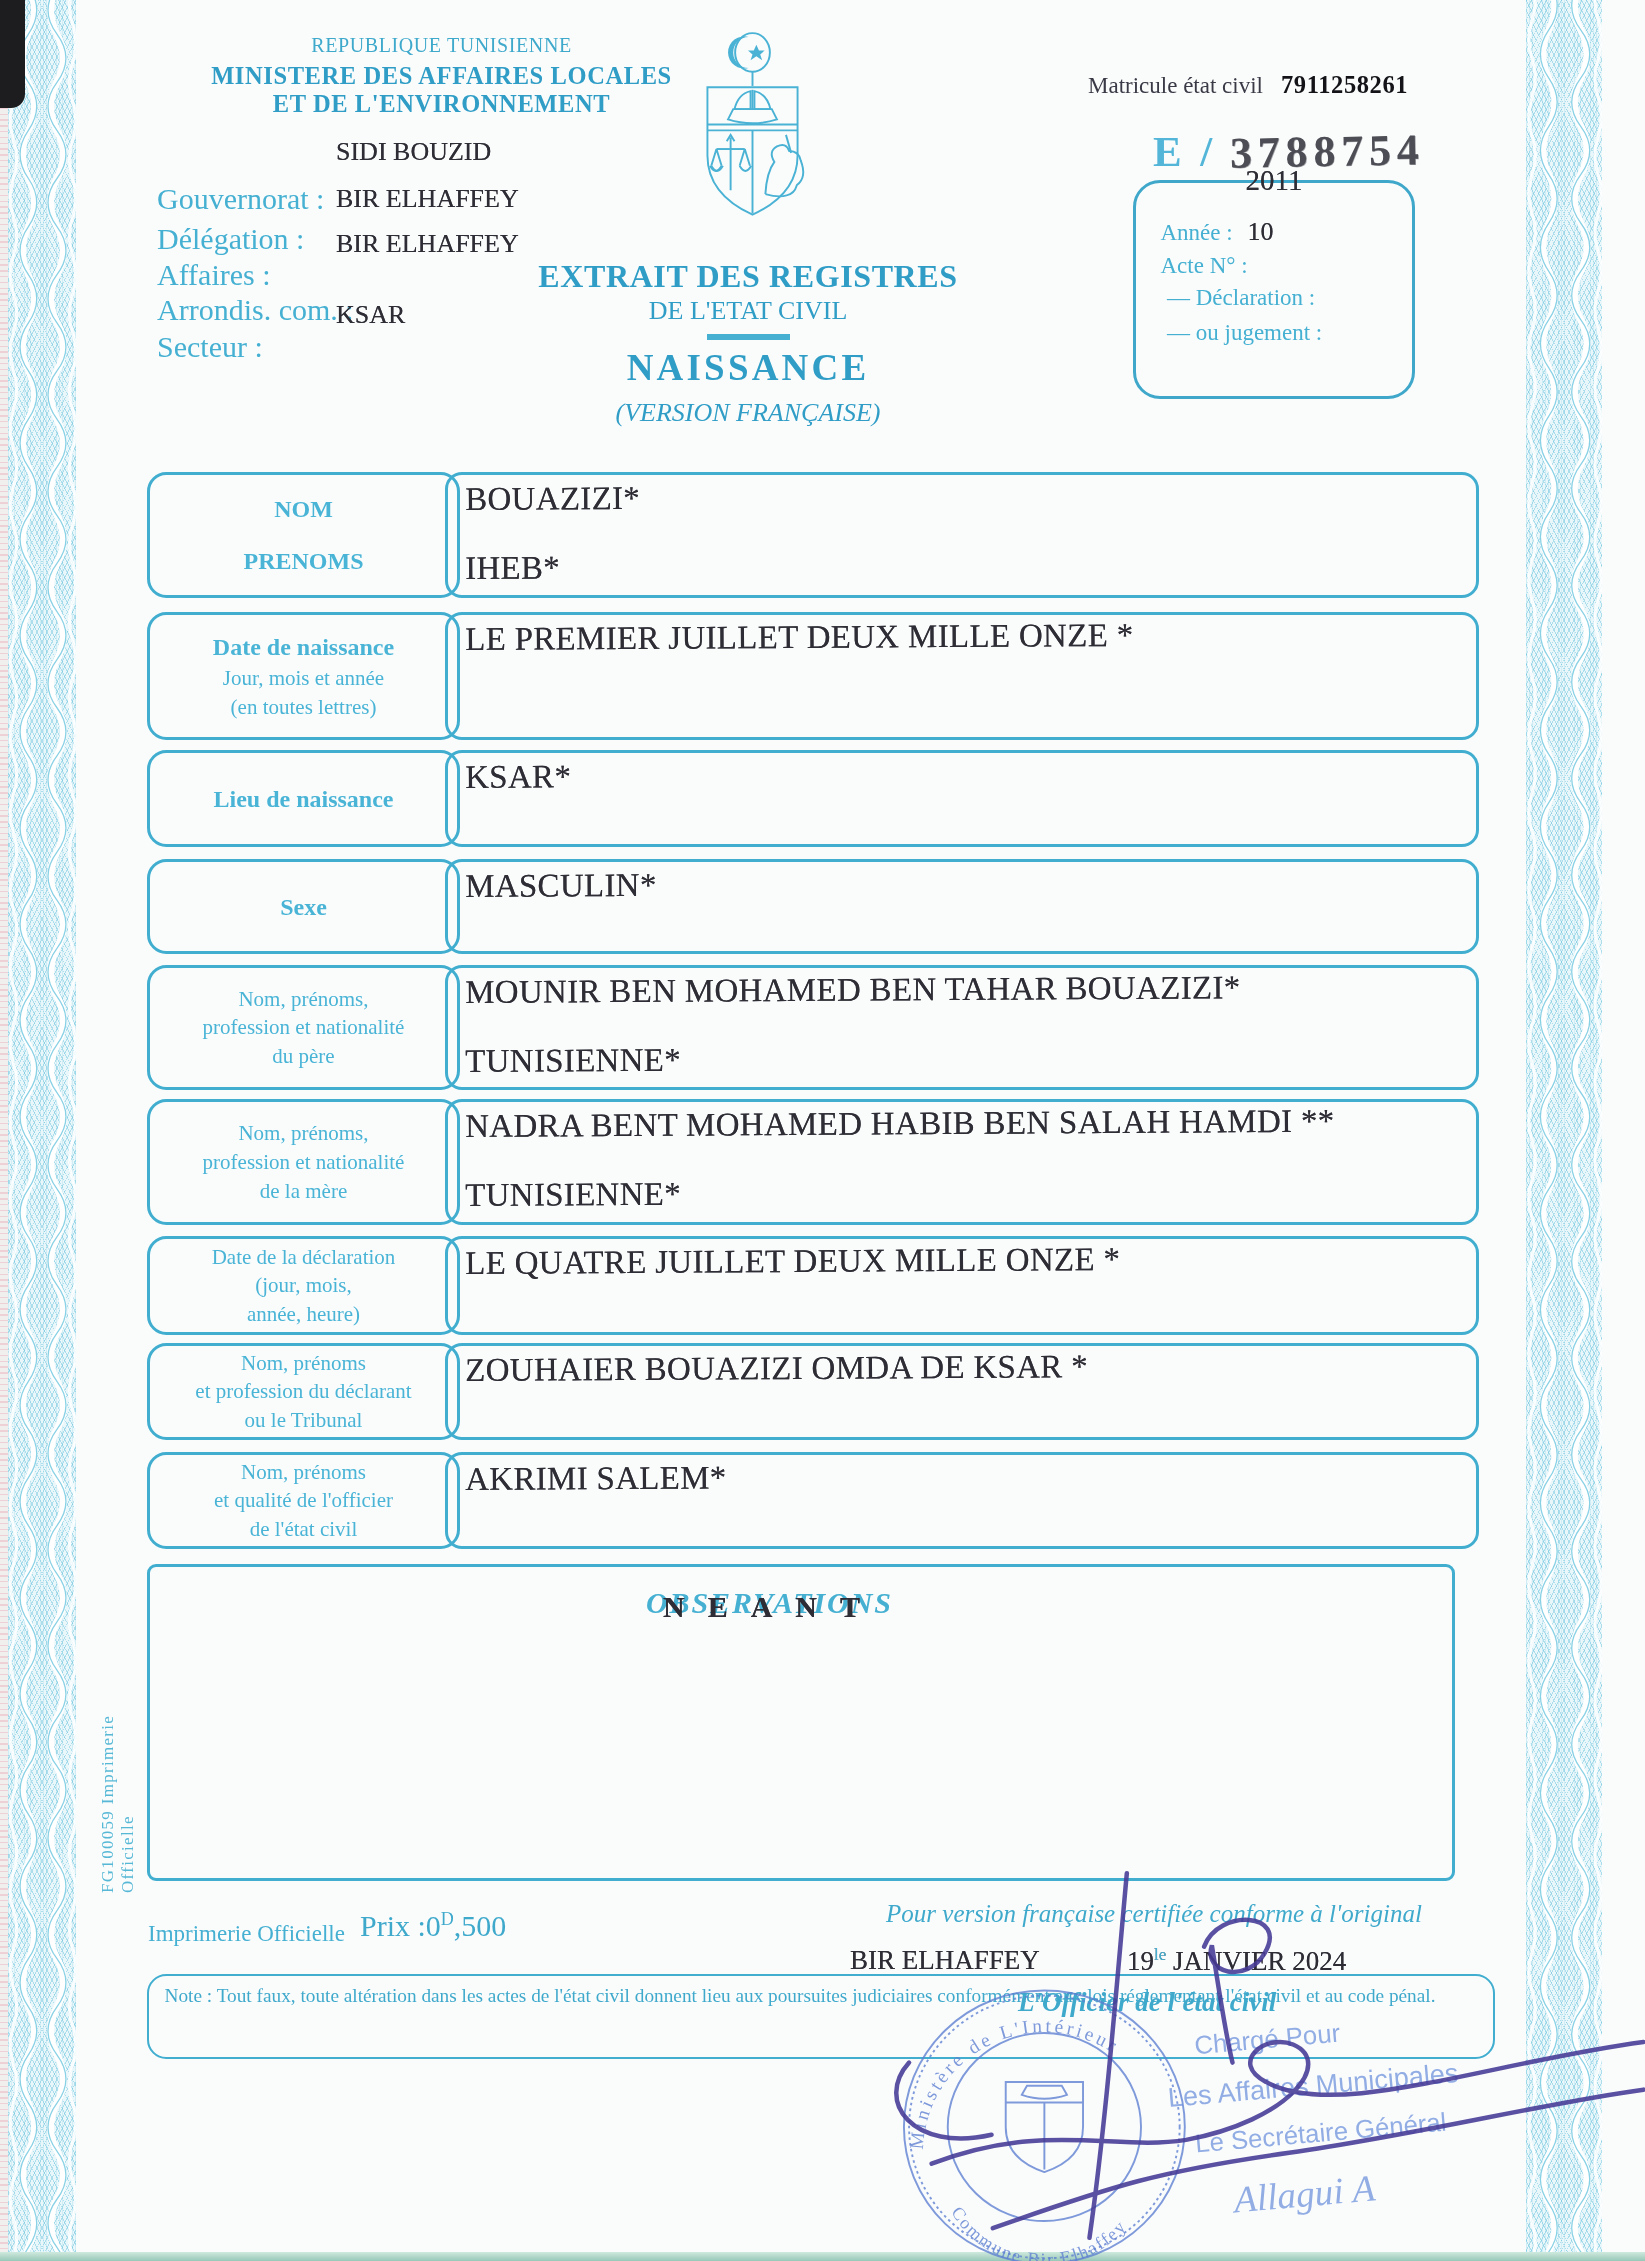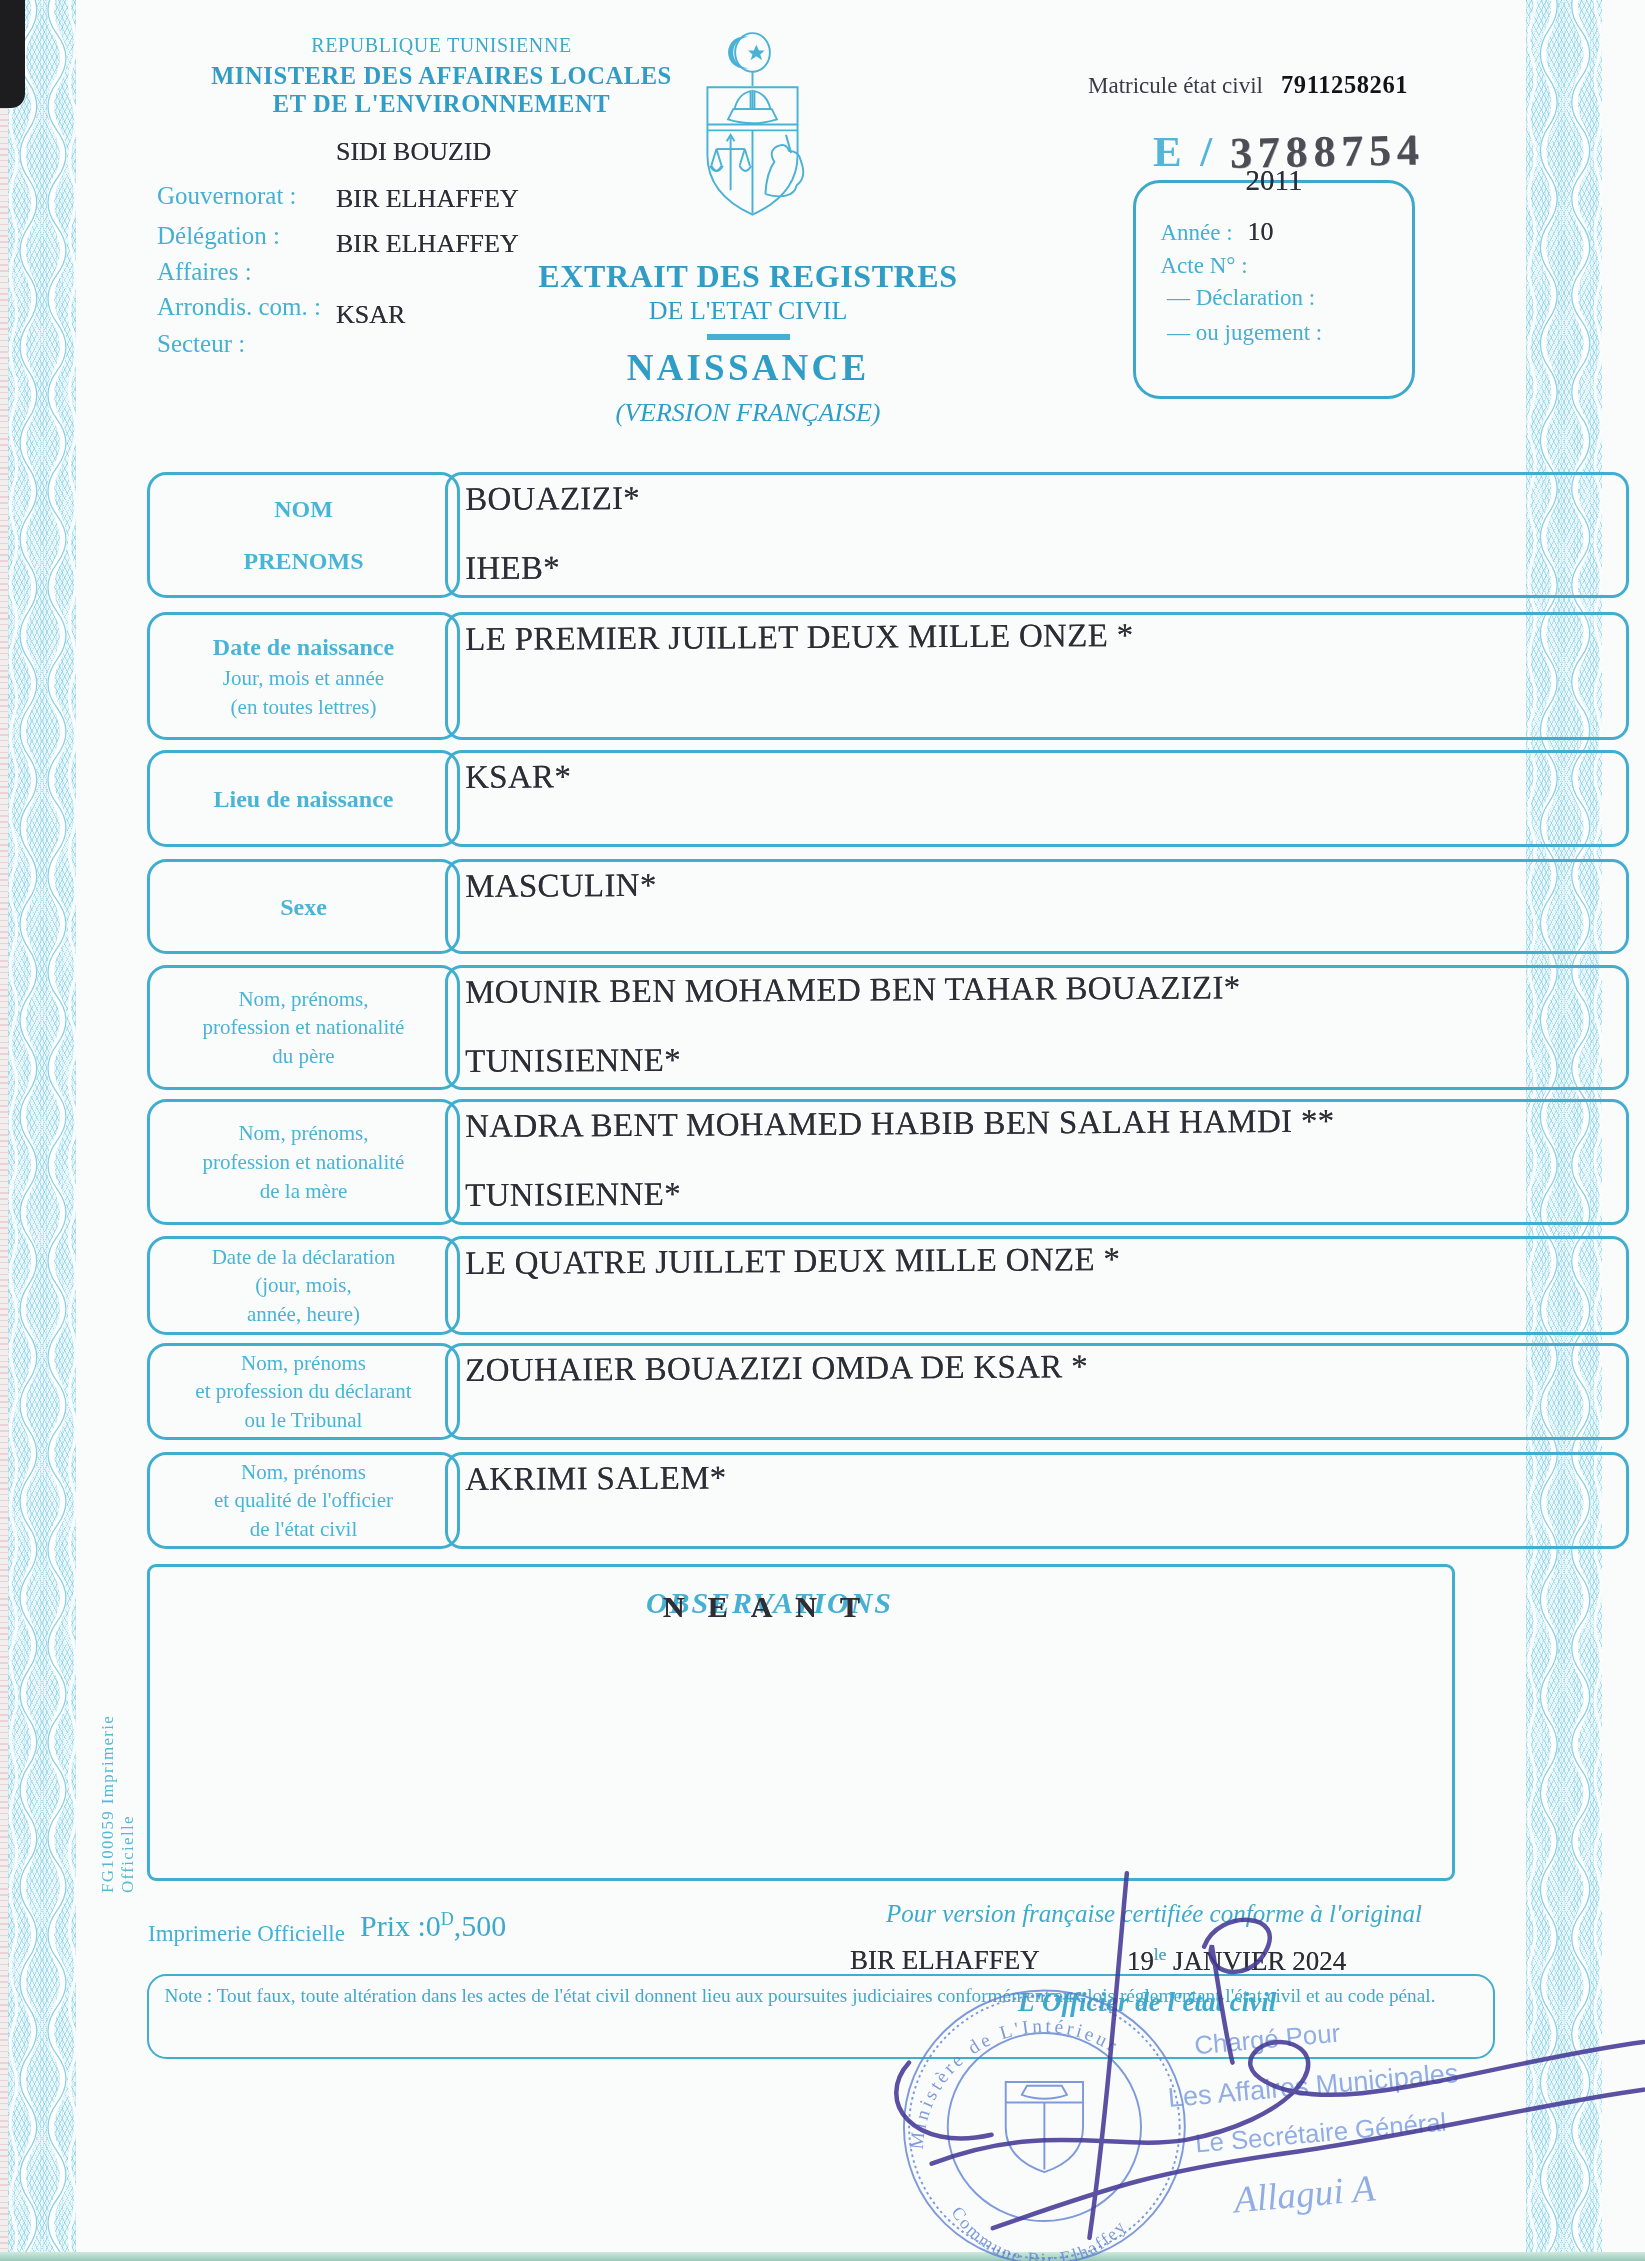--- a/index.html
+++ b/index.html
@@ -19,21 +19,21 @@
           repeating-linear-gradient(-63deg,rgba(98,192,219,.45) 0 0.8px,transparent 0.8px 4.5px),
           repeating-linear-gradient(90deg,rgba(150,215,233,.30) 0 0.6px,transparent 0.6px 3.2px);
         background-color:#e9f6fa;}
   .band-left{left:7.7px;width:68px;}
   .band-right{left:1526px;width:76px;}
   .band svg{position:absolute;left:0;top:0;}
   .hdr-left{position:absolute;left:142px;top:34px;width:599px;text-align:center;color:#3fa9cc;}
   .hdr-rep{font-size:20px;letter-spacing:0.6px;}
   .hdr-min{font-size:24.5px;font-weight:bold;margin-top:5.2px;letter-spacing:0.6px;color:#2f9dc6;}
   .typed{color:#2e2d35;text-shadow:0 0 0.4px rgba(45,45,55,.8);}
-  .adm-label{position:absolute;left:157px;font-size:25px;color:#45b0d2;}
+  .adm-label{position:absolute;left:157px;font-size:30px;color:#45b0d2;}
   .adm-value{position:absolute;font-size:26px;}
   .emblem{position:absolute;left:688px;top:28px;}
   .titles{position:absolute;left:413px;top:258px;width:670px;text-align:center;color:#2f9dc6;}
   .t1{font-size:32px;font-weight:bold;letter-spacing:0.6px;}
   .t2{font-size:26px;margin-top:1.3px;}
   .t-bar{width:83px;height:5.8px;background:#45b0d2;margin:7.7px auto 6.4px auto;}
   .t3{font-size:37px;font-weight:bold;letter-spacing:3.2px;}
   .t4{font-size:26px;font-style:italic;margin-top:9px;}
   .matricule{position:absolute;left:1088px;top:71px;font-size:23px;color:#3a3a46;}
   .matricule b{font-size:24.5px;color:#141418;margin-left:18px;letter-spacing:0.6px;}
@@ -44,21 +44,21 @@
   .annee-box{position:absolute;left:1133px;top:180px;width:276px;height:213px;
              border:3.2px solid #3fa8ca;border-radius:27px;}
   .annee-2011{position:absolute;left:0;right:0;top:-19.3px;text-align:center;font-size:29px;}
   .annee-item{position:absolute;left:24.5px;font-size:23px;color:#45b0d2;white-space:nowrap;}
   .annee-item .typed{font-size:26px;margin-left:9px;}
   
   .row{position:absolute;left:0;width:1645px;}
   .lbox{position:absolute;left:147px;top:0;bottom:0;width:313px;border:3.2px solid #41aed0;
         border-radius:19.3px;display:flex;flex-direction:column;justify-content:center;
         text-align:center;color:#49b4d6;padding:16px 9px;box-sizing:border-box;}
-  .vbox{position:absolute;left:445px;top:0;bottom:0;width:1184px;border:3.2px solid #41aed0;
+  .vbox{position:absolute;left:445px;top:0;bottom:0;width:1034px;border:3.2px solid #41aed0;
         border-radius:17px;box-sizing:border-box;padding:6.4px 0 0 17px;}
   .label-line{display:block;font-size:21px;line-height:1.25;}
   .label-line.hd{font-weight:bold;font-size:24px;}
   .label-line:empty{display:none;}
   .label-line + .label-line{margin-top:var(--lgap,2.6px);}
   .value-line{font-size:33px;letter-spacing:0.3px;white-space:nowrap;transform:rotate(-.35deg);
               transform-origin:left top;}
   .value-line:empty{display:none;}
   .value-line + .value-line{margin-top:32px;}
   

